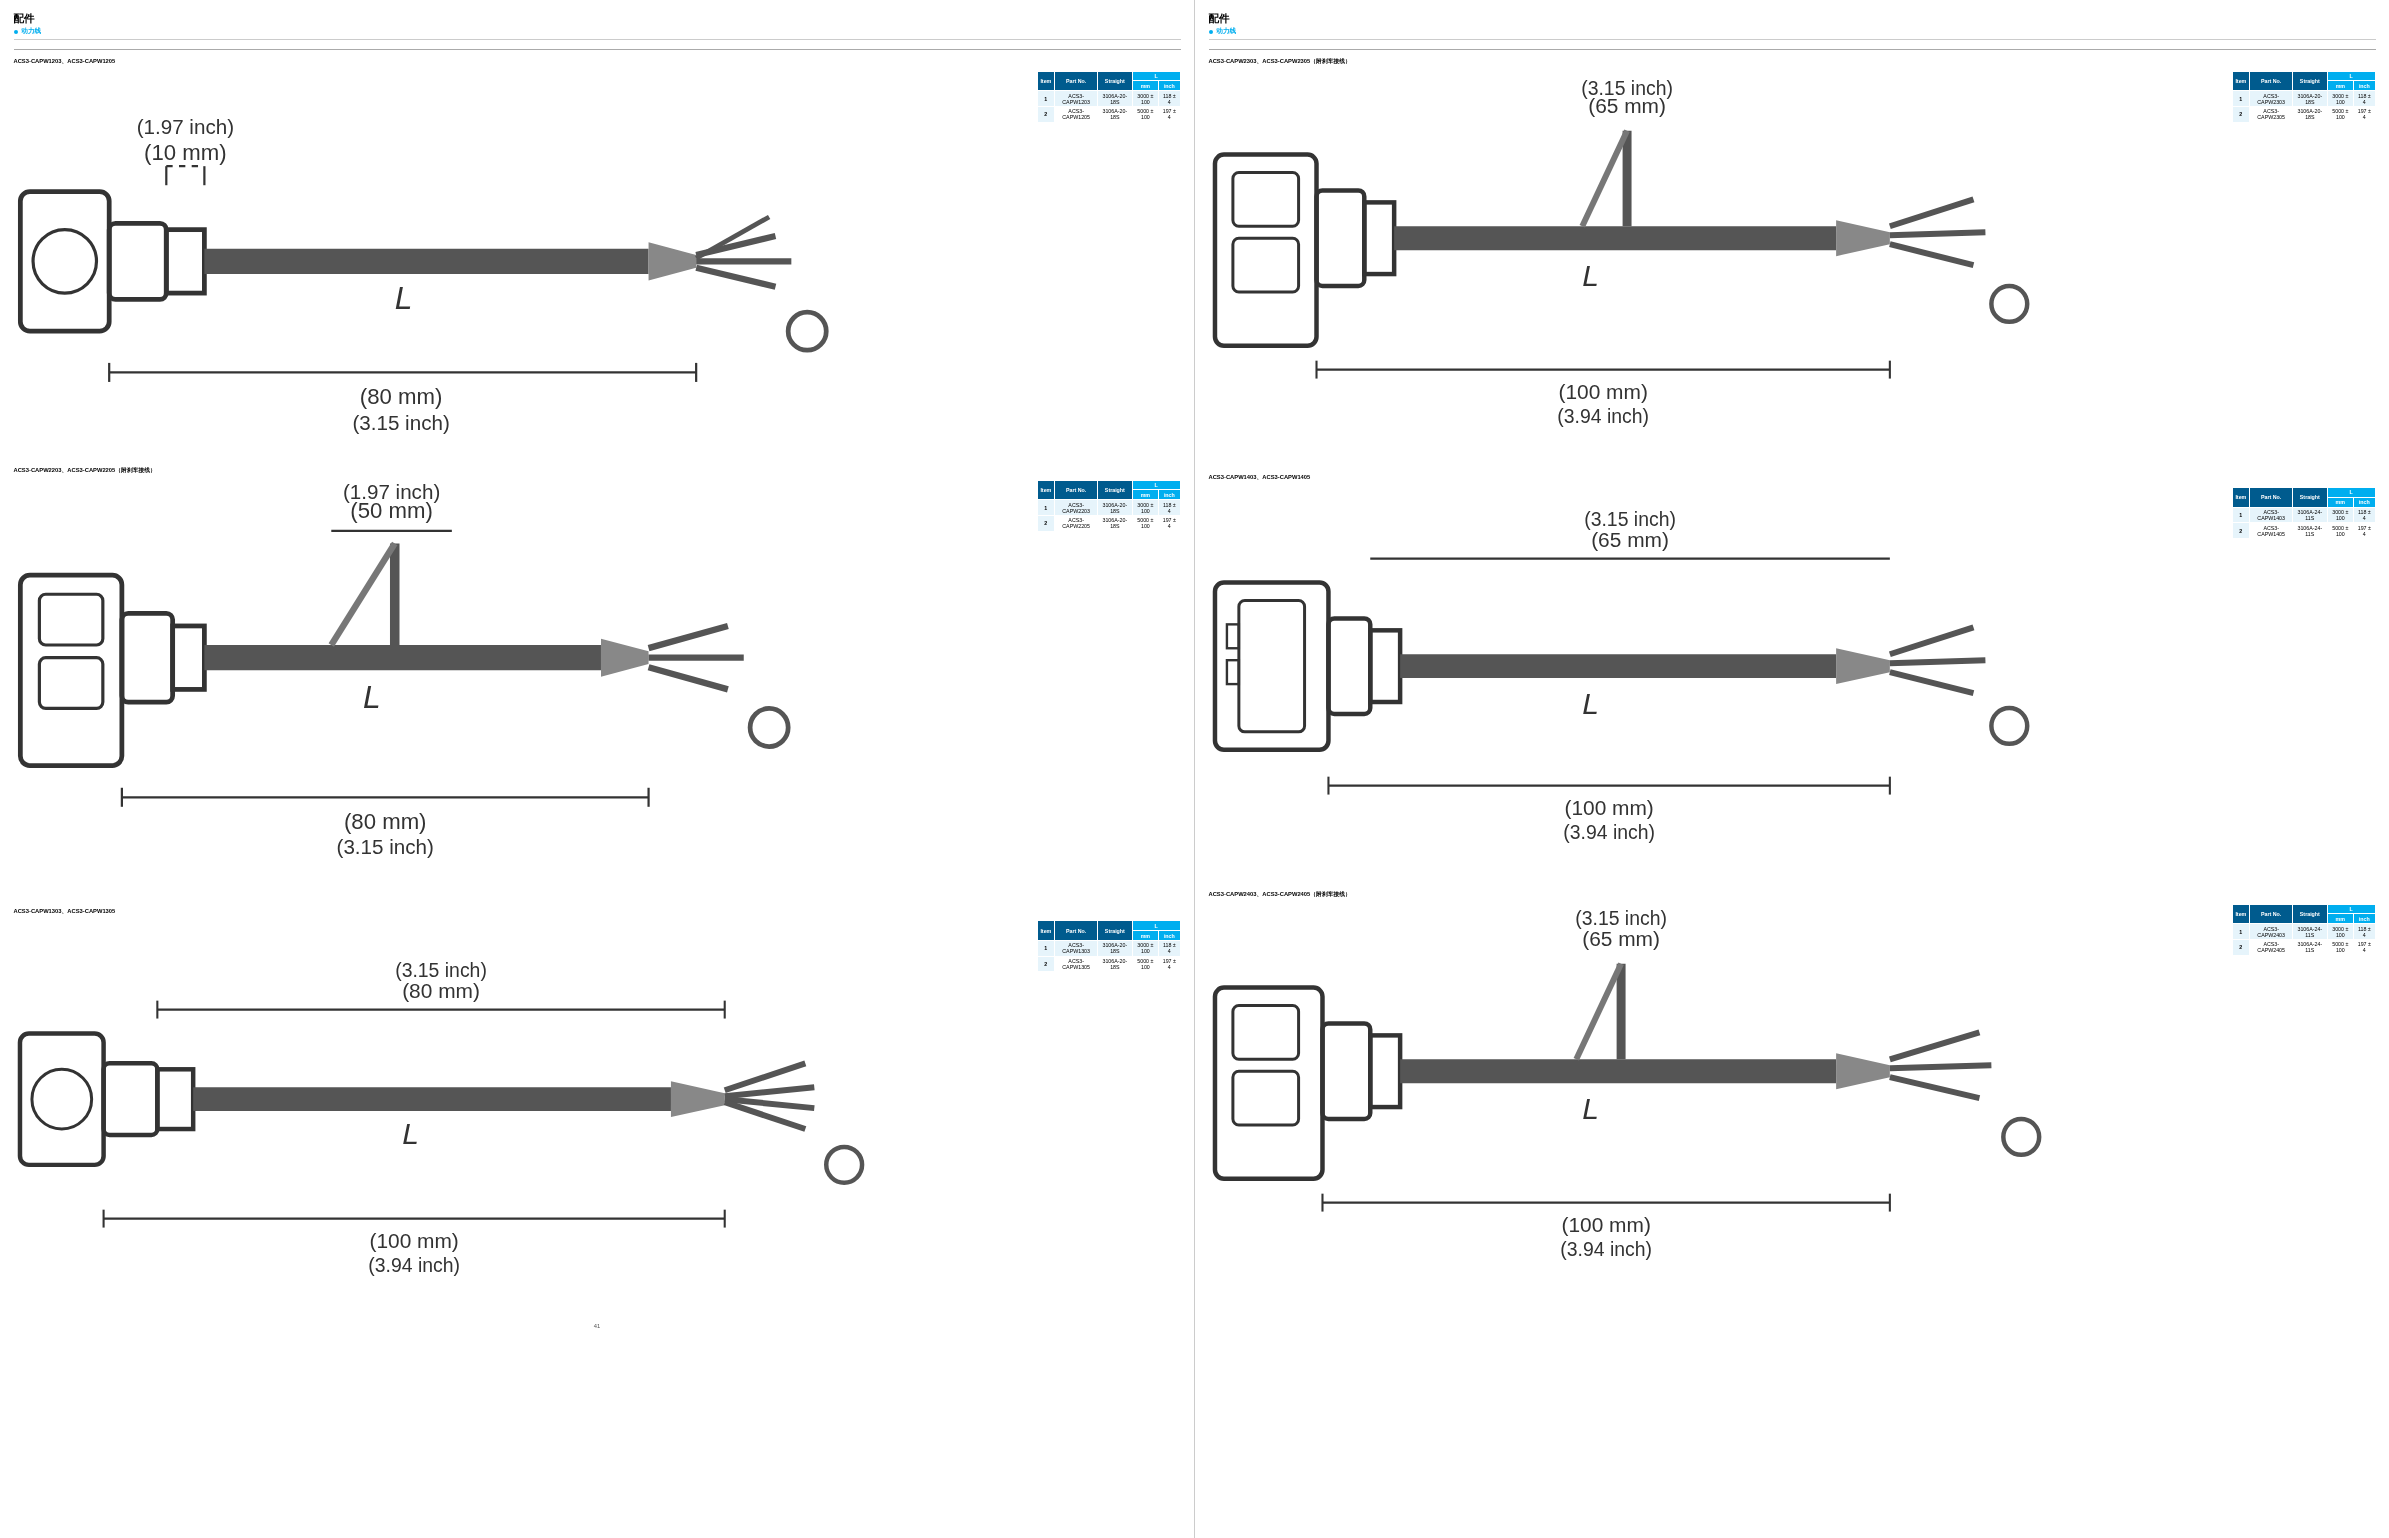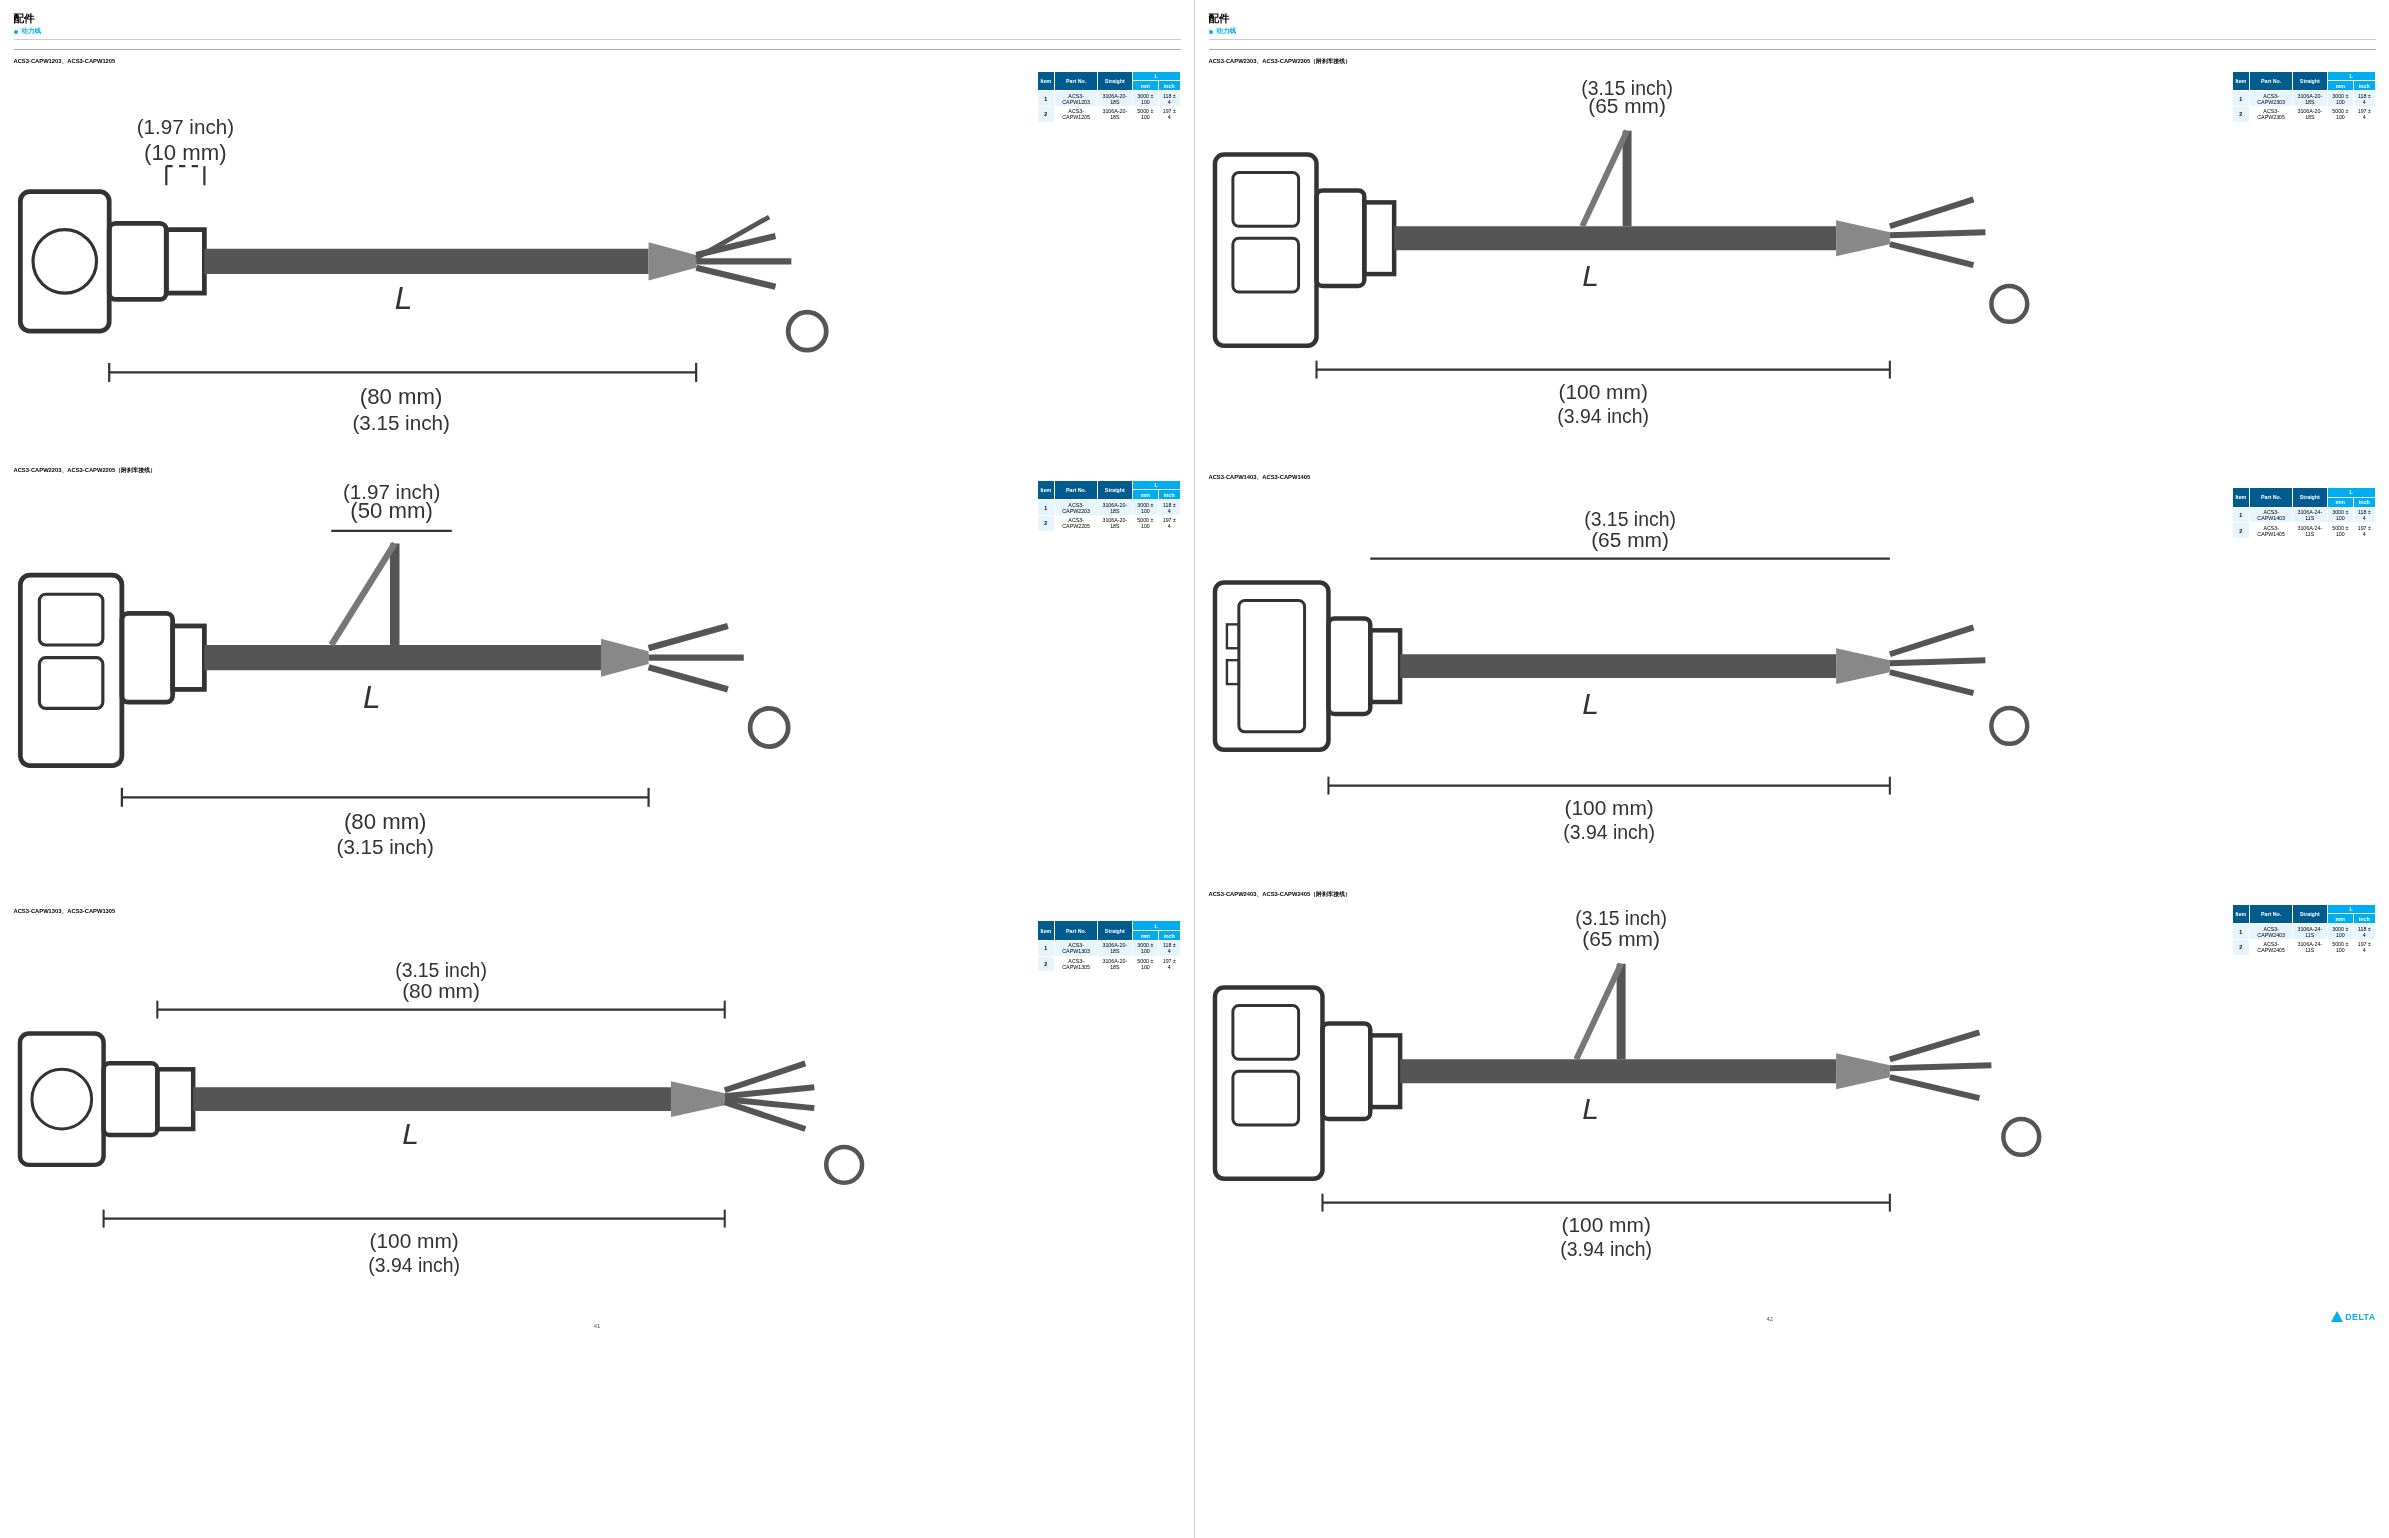--- a/index.html
+++ b/index.html
@@ -585,23 +585,16 @@
                 <td>3106A-24-11S</td>
                 <td>5000 ± 100</td>
                 <td>197 ± 4</td>
               </tr>
             </tbody>
           </table>
         </div>
       </div>
     </div>
 
-    <div style="display:flex; justify-content:space-between; align-items:center; margin-top:4.8px;">
-      <div class="page-number" style="flex:1;">42</div>
-      <div class="delta-logo">
-        <div class="delta-logo-triangle"></div>
-        <span class="delta-logo-text">DELTA</span>
-      </div>
-    </div>
   </div>
 
 </div>
 
 
 </body></html>

